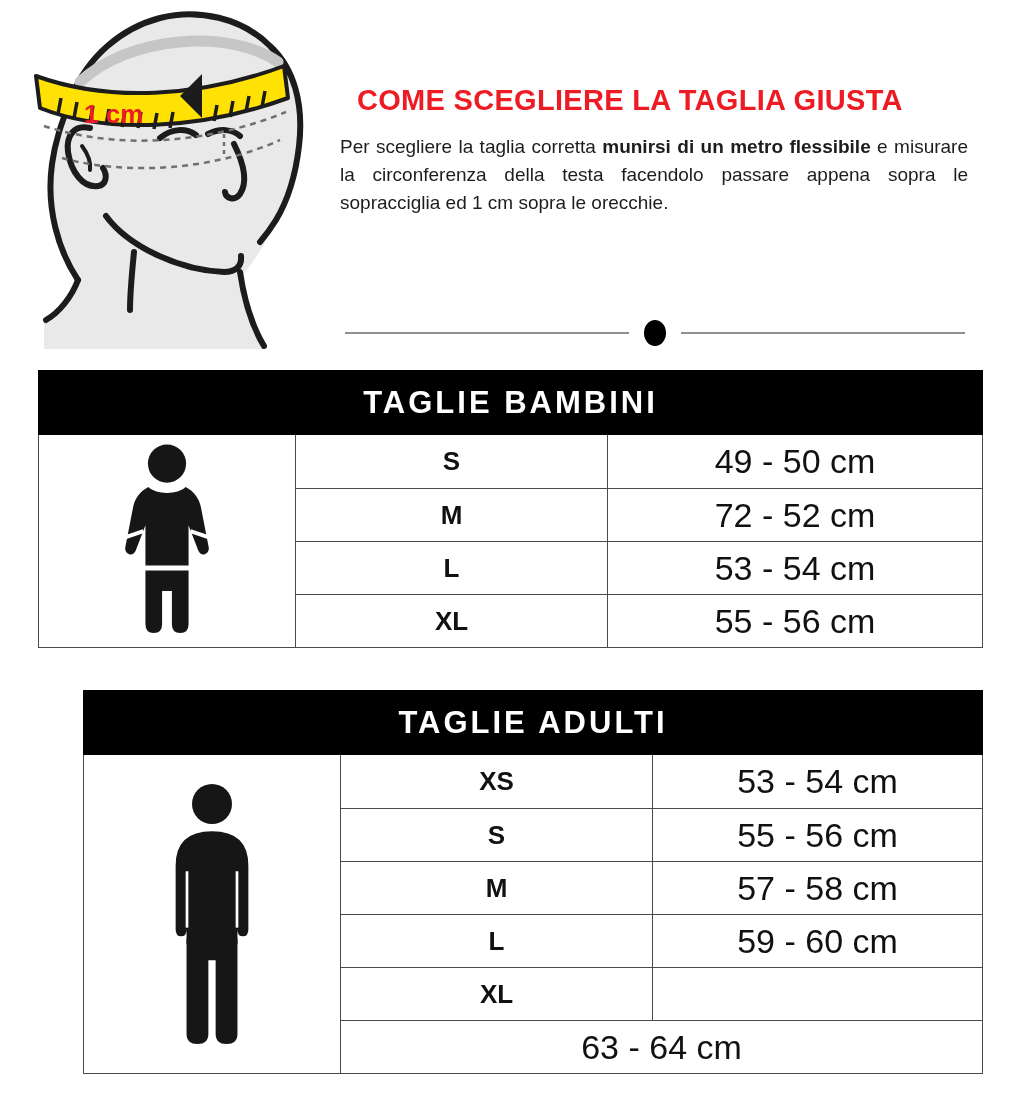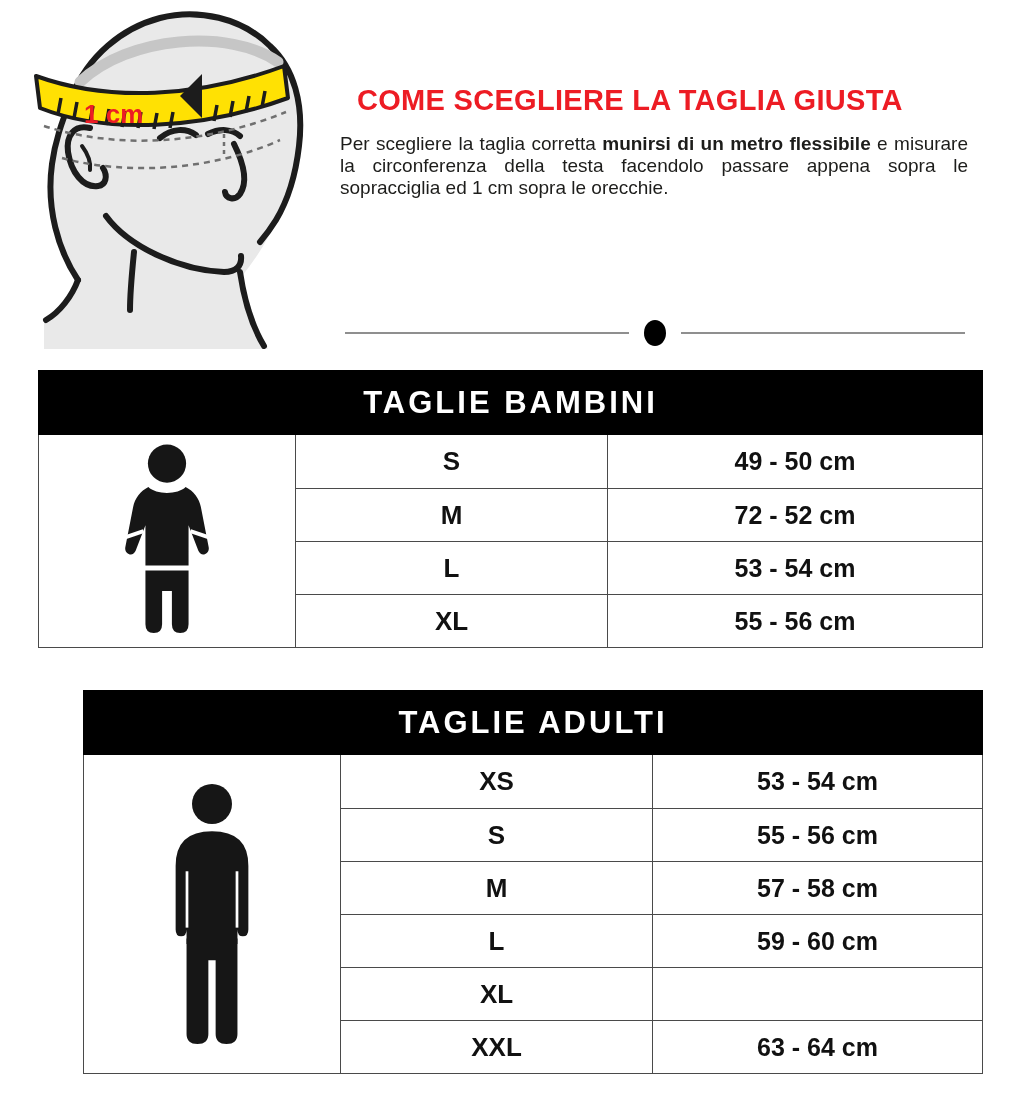--- a/index.html
+++ b/index.html
@@ -23,21 +23,21 @@
   }
   .page-title {
     margin: 0 0 16px 17px;
     font-size: 29px; font-weight: 700;
     color: #ed1c24;
     letter-spacing: 0.3px;
     white-space: nowrap;
   }
   .para {
     margin: 0;
-    font-size: 19px; line-height: 22px;
+    font-size: 19px; line-height: 28px;
     text-align: justify;
     color: #1d1d1b;
   }
   .para b { font-weight: 700; }
 
   
   .divider {
     position: absolute; top: 320px; left: 345px; width: 620px; height: 26px;
     display: flex; align-items: center;
   }
@@ -69,21 +69,21 @@
   .row { display: flex; height: 53px; }
   .row + .row { border-top: 1px solid #4a4a4a; }
   .cell-size {
     width: 312px; border-right: 1px solid #4a4a4a;
     display: flex; align-items: center; justify-content: center;
     font-size: 26px; font-weight: 700; color: #111;
   }
   .cell-range {
     flex: 1;
     display: flex; align-items: center; justify-content: center;
-    font-size: 25px; font-weight: 700; color: #111;
+    font-size: 34px; font-weight: 400; color: #111;
   }
   .pictogram { display: block; }
 </style>
 </head>
 <body>
 
 <div class="page">
 
   <div class="illustration">
     <svg viewBox="0 0 300 345" width="300" height="345">
@@ -202,20 +202,19 @@
           <div class="cell-range">57 - 58 cm</div>
         </div>
         <div class="row">
           <div class="cell-size">L</div>
           <div class="cell-range">59 - 60 cm</div>
         </div>
         <div class="row">
           <div class="cell-size">XL</div>
         </div>
         <div class="row">
-          <div class="cell-size">XXL</div>
           <div class="cell-range">63 - 64 cm</div>
         </div>
       </div>
     </div>
   </section>
 
 </div>
 
 </body></html>

